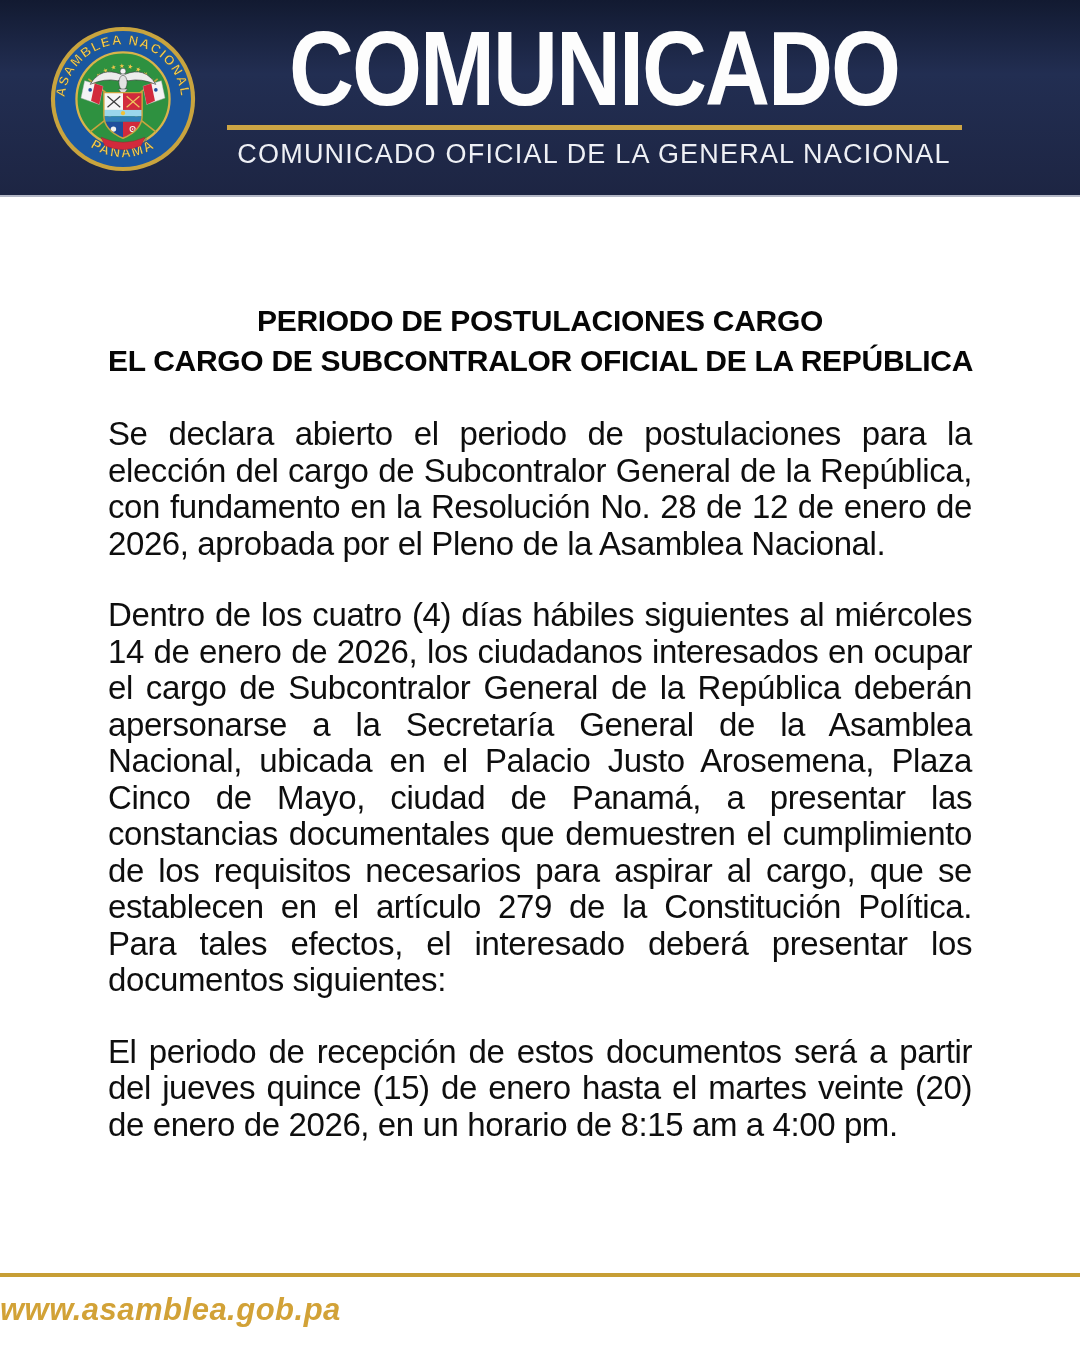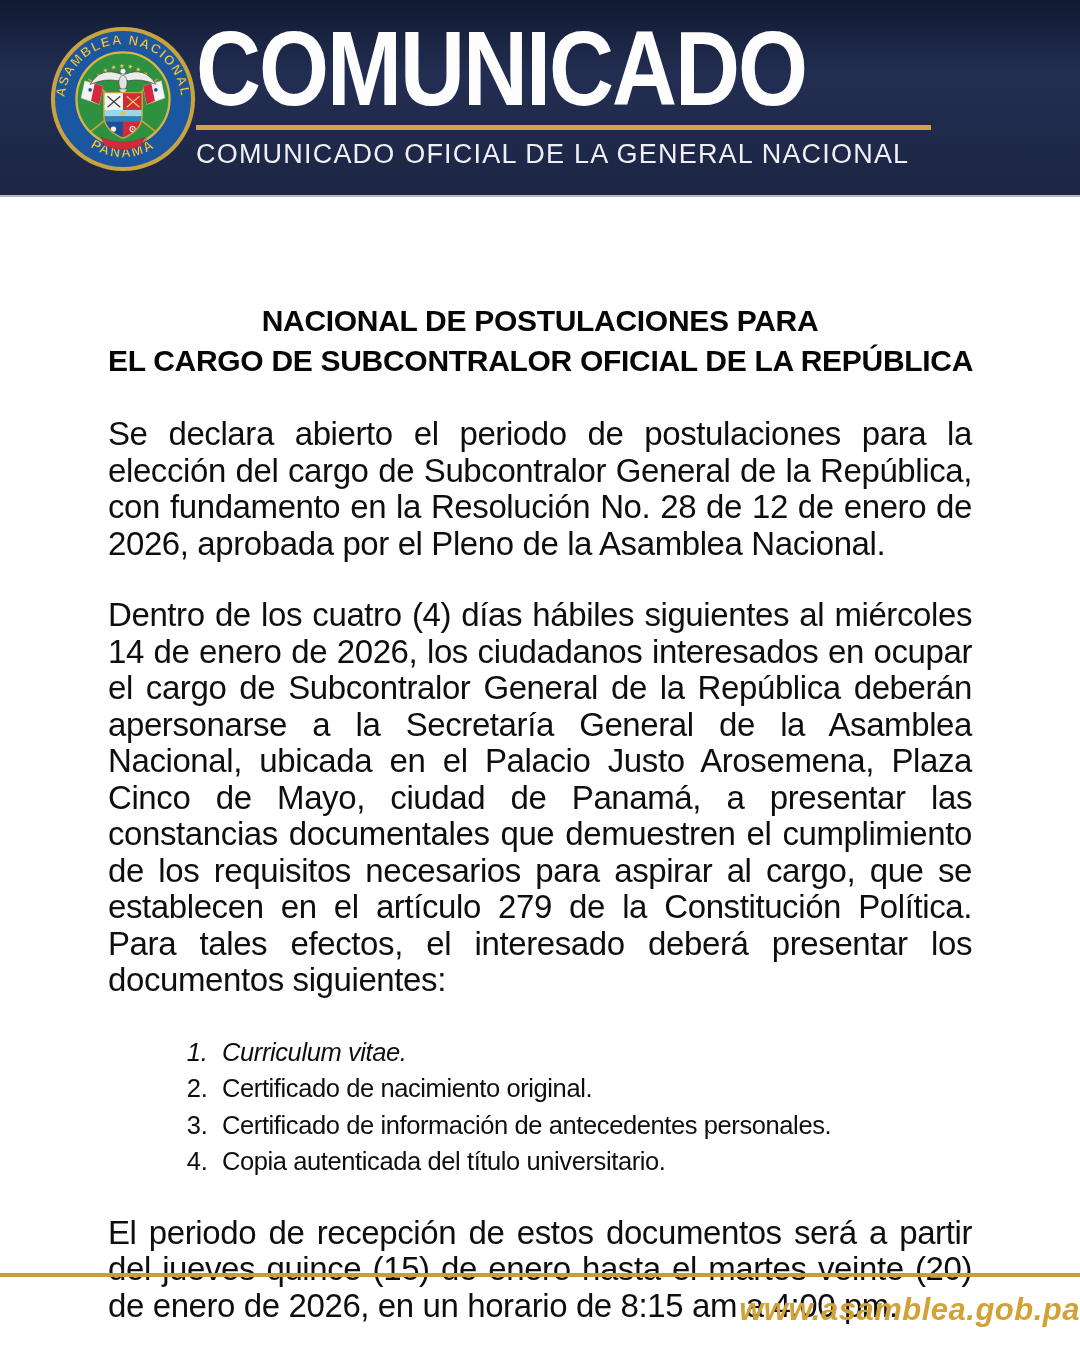--- a/index.html
+++ b/index.html
@@ -17,21 +17,21 @@
   .header-band {
     height:197px;
     background:linear-gradient(180deg,#121a31 0%,#222e52 38%,#1d2543 100%);
     border-bottom:2px solid #b3b7c6;
     display:flex;
     align-items:center;
   }
   .seal-wrap { flex:0 0 auto; width:146px; height:146px; margin-left:50px; margin-top:2px; }
   .header-titles {
     flex:1 1 auto;
-    display:flex; flex-direction:column; 
+    display:flex; flex-direction:column; align-items:center;
     padding-right:88px;
   }
   .header-main-title {
     color:#fdfdfd;
     font-size:90px;
     font-weight:bold;
     letter-spacing:-2px;
     line-height:92px;
     transform:scaleY(1.18);
     transform-origin:center 70%;
@@ -83,21 +83,21 @@
     letter-spacing:-0.4px;
     padding-left:8px;
   }
   .doc-list li.italic { font-style:italic; }
 
   
   .footer { position:absolute; left:0; right:0; top:1273px; }
   .footer-rule { height:4px; background:#C79E35; }
   .footer-url {
     margin-top:15px;
-    text-align:right;
+    text-align:left;
     color:#D2A237;
     font-size:31px;
     font-weight:bold;
     font-style:italic;
     letter-spacing:0.5px;
   }
 </style>
 </head>
 <body>
 
@@ -178,34 +178,28 @@
 
     <div class="header-titles">
       <h1 class="header-main-title">COMUNICADO</h1>
       <div class="header-gold-rule"></div>
       <div class="header-subtitle">COMUNICADO OFICIAL DE LA GENERAL NACIONAL</div>
     </div>
   </header>
 
   <main class="doc-body">
     <h2 class="doc-title">
-      <span>NACIONAL DE POSTULACIONES PARA</span>
+      <span>PERIODO DE POSTULACIONES CARGO</span>
       <span>EL CARGO DE SUBCONTRALOR OFICIAL DE LA REPÚBLICA</span>
     </h2>
 
     <p>Se declara abierto el periodo de postulaciones para la elección del cargo de Subcontralor General de la República, con fundamento en la Resolución No. 28 de 12 de enero de 2026, aprobada por el Pleno de la Asamblea Nacional.</p>
 
     <p>Dentro de los cuatro (4) días hábiles siguientes al miércoles 14 de enero de 2026, los ciudadanos interesados en ocupar el cargo de Subcontralor General de la República deberán apersonarse a la Secretaría General de la Asamblea Nacional, ubicada en el Palacio Justo Arosemena, Plaza Cinco de Mayo, ciudad de Panamá, a presentar las constancias documentales que demuestren el cumplimiento de los requisitos necesarios para aspirar al cargo, que se establecen en el artículo 279 de la Constitución Política.  Para tales efectos, el interesado deberá presentar los documentos siguientes:</p>
 
-    <ol class="doc-list">
-      <li class="italic">Curriculum vitae.</li>
-      <li>Certificado de nacimiento original.</li>
-      <li>Certificado de información de antecedentes personales.</li>
-      <li>Copia autenticada del título universitario.</li>
-    </ol>
 
     <p>El periodo de recepción de estos documentos será a partir del jueves quince (15) de enero hasta el martes veinte (20) de enero de 2026, en un horario de 8:15 am a 4:00 pm.</p>
   </main>
 
   <footer class="footer">
     <div class="footer-rule"></div>
     <div class="footer-url">www.asamblea.gob.pa</div>
   </footer>
 
 </div>

